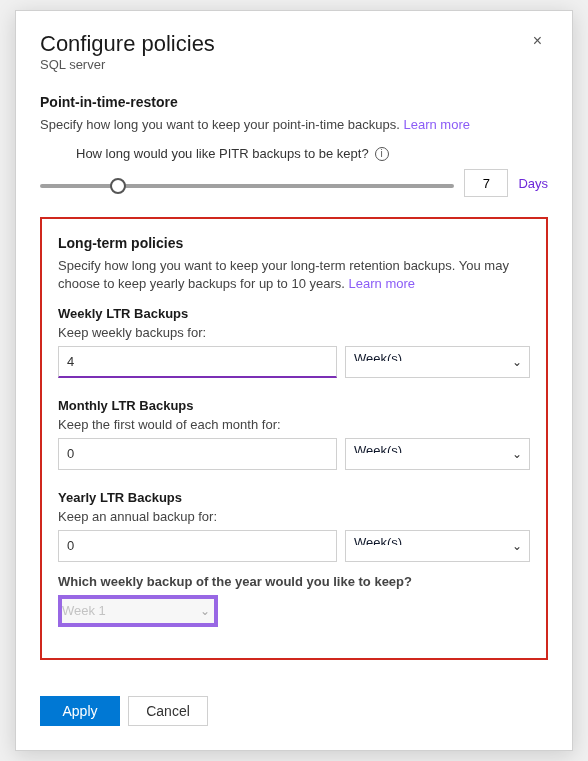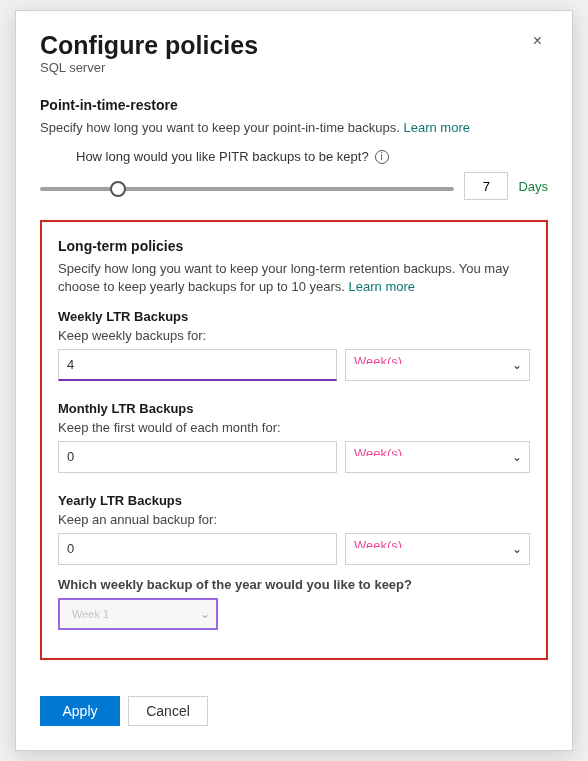--- a/index.html
+++ b/index.html
@@ -30,22 +30,22 @@
     }
 
     .dialog-header {
       display: flex;
       justify-content: space-between;
       align-items: flex-start;
       margin-bottom: 4px;
     }
 
     .dialog-title {
-      font-size: 25px;
-      font-weight: 700;
+      font-size: 22px;
+      font-weight: 400;
       color: #1a1a1a;
     }
 
     .dialog-subtitle {
       font-size: 13px;
       color: #555;
       margin-bottom: 18px;
     }
 
     .close-button {
@@ -66,21 +66,21 @@
     }
 
     .section-desc {
       font-size: 13px;
       color: #444;
       margin-bottom: 12px;
       line-height: 1.4;
     }
 
     .learn-more {
-      color: #0f766e;
+      color: #8b5cf6;
       text-decoration: none;
       font-size: 13px;
     }
 
     .pitr-section {
       margin-bottom: 20px;
     }
 
     .slider-label {
       font-size: 13px;
@@ -141,21 +141,21 @@
       width: 44px;
       height: 28px;
       border: 1px solid #d0d0d0;
       text-align: center;
       font-size: 13px;
       padding: 2px;
     }
 
     .days-label {
       font-size: 13px;
-      color: #15803d;
+      color: #6d28d9;
     }
 
     .ltr-box {
       border: 2px solid #d0271d;
       padding: 16px;
       margin-bottom: 20px;
       flex: 1;
     }
 
     .ltr-section-block {
@@ -205,21 +205,21 @@
       display: flex;
       align-items: center;
     }
 
     .dropdown-wrapper select {
       width: 100%;
       height: 32px;
       border: 1px solid #d0d0d0;
       padding: 4px 28px 16px 8px;
       font-size: 13px;
-      color: #ec4899;
+      color: #0f172a;
       background: #ffffff;
       appearance: none;
       cursor: pointer;
       outline: none;
     }
 
     .dropdown-arrow {
       position: absolute;
       right: 8px;
       pointer-events: none;
@@ -230,23 +230,23 @@
     .week-dropdown-wrapper {
       width: 160px;
       position: relative;
       display: flex;
       align-items: center;
     }
 
     .week-dropdown-wrapper select {
       width: 100%;
       height: 32px;
-      border: 2px solid #6d28d9;
-      padding: 4px 28px 4px 12px;
-      font-size: 11px;
+      border: 4px solid #6d28d9;
+      padding: 4px 28px 4px 0;
+      font-size: 13px;
       color: #aaa;
       background: #f5f5f5;
       appearance: none;
       cursor: not-allowed;
       outline: none;
     }
 
     .week-dropdown-arrow {
       position: absolute;
       right: 8px;

